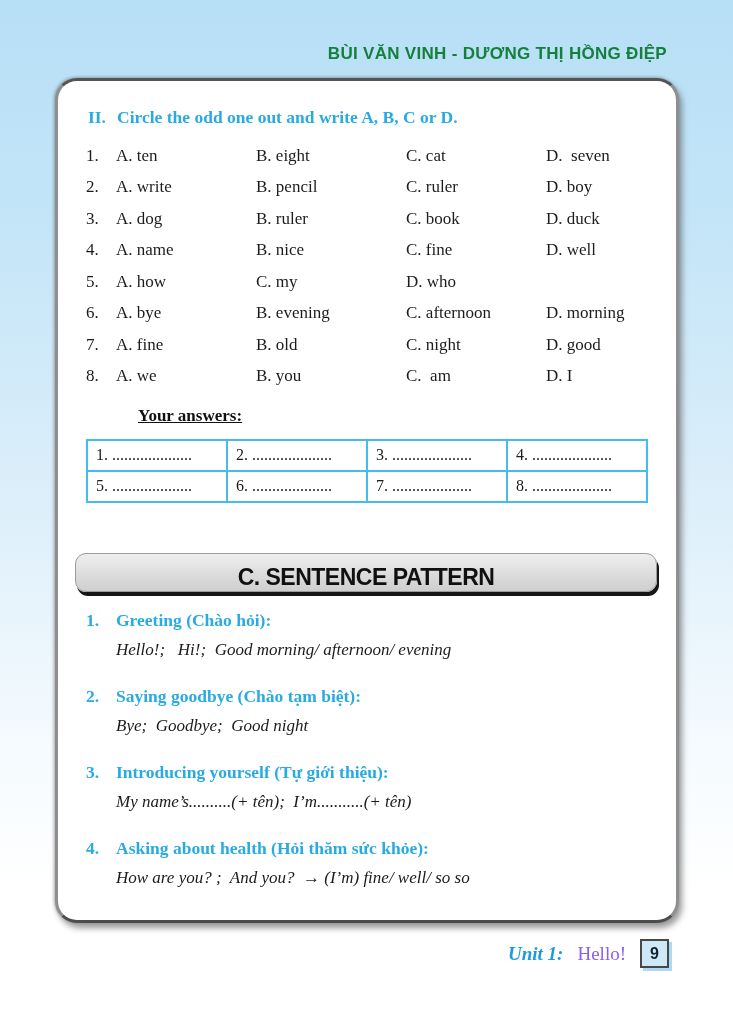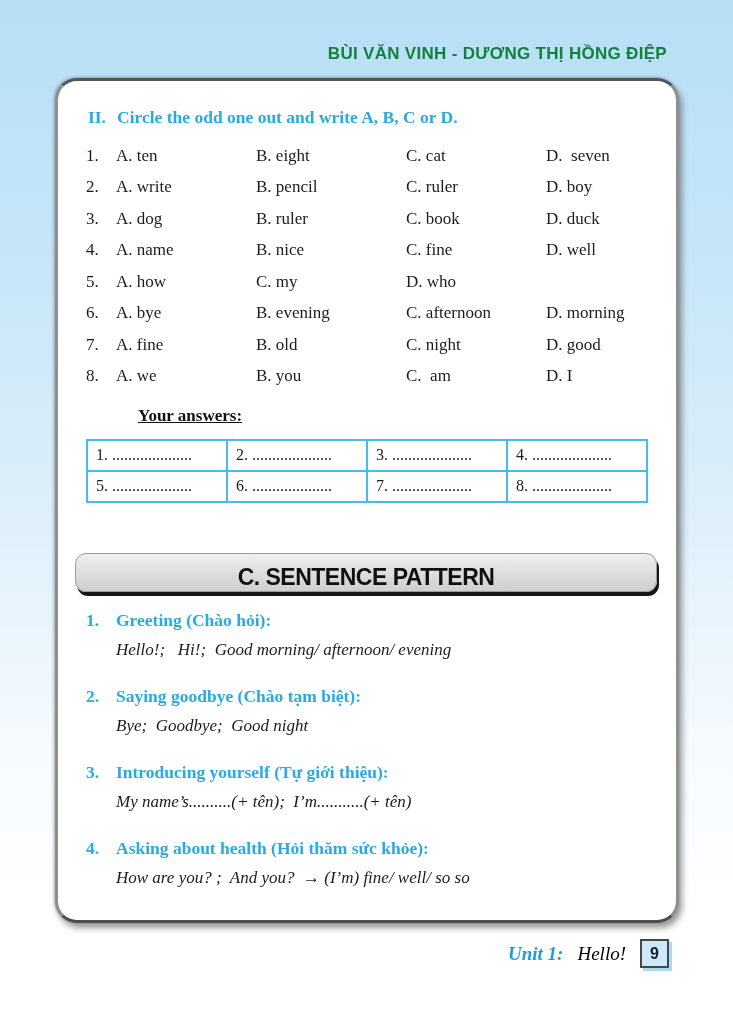--- a/index.html
+++ b/index.html
@@ -101,21 +101,21 @@
   }
   .footer{
     display:flex;
     justify-content:flex-end;
     align-items:center;
     gap:14px;
     margin:16px 64px 0 0;
     font-size:19px;
   }
   .unit-label{color:#1e9cd8;font-weight:bold;font-style:italic;}
-  .unit-title{color:#000000;font-style:italic;}
+  .unit-title{color:#8b5cf6;}
   .page-box{
     width:25px;height:25px;
     background:#cde9f8;
     border:2px solid #474747;
     box-shadow:3px 3px 0 #aed9f2;
     display:flex;align-items:center;justify-content:center;
     font-family:"Liberation Sans",sans-serif;
     font-weight:bold;font-size:16px;color:#15202b;
   }
 </style>

